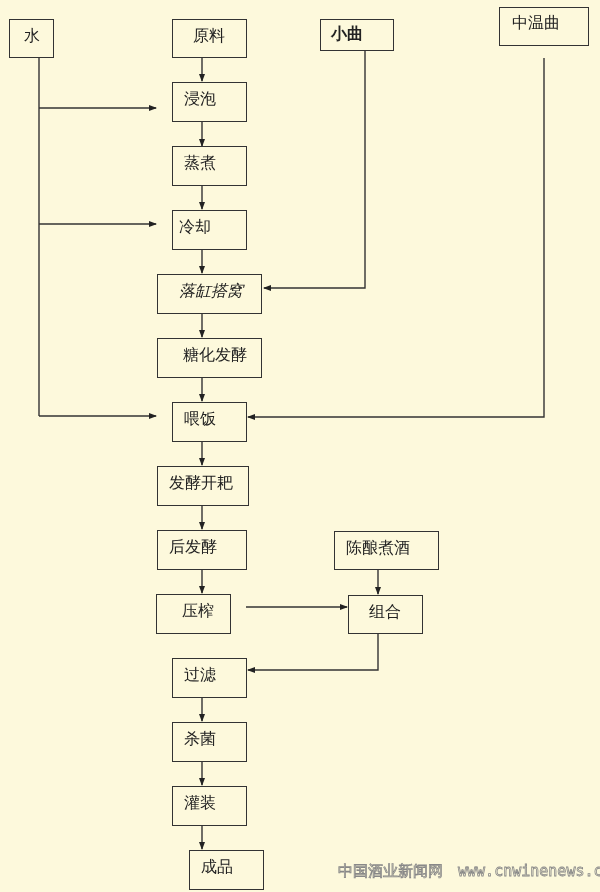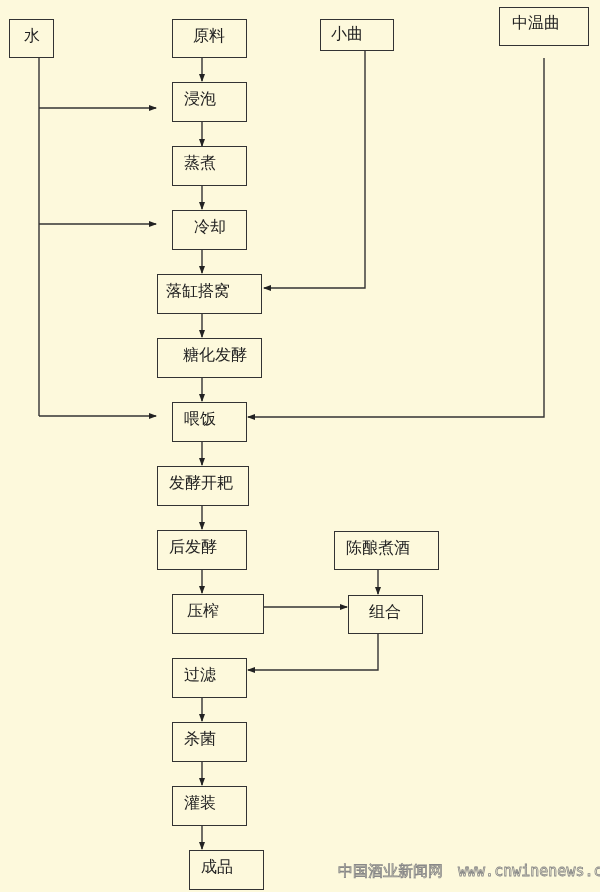--- a/index.html
+++ b/index.html
@@ -45,32 +45,32 @@
     <polyline points="544,58 544,417 248,417" marker-end="url(#ah)"></polyline>
 
     <line x1="246" y1="607" x2="347" y2="607" marker-end="url(#ah)"></line>
     <line x1="378" y1="569" x2="378" y2="594" marker-end="url(#ah)"></line>
     <polyline points="378,633 378,670 248,670" marker-end="url(#ah)"></polyline>
   </g>
 </svg>
 
 <div class="box" style="left:9px;top:19px;width:45px;height:39px;">水</div>
 <div class="box" style="left:172px;top:19px;width:75px;height:39px;padding-left:20px;">原料</div>
-<div class="box" style="left:320px;top:19px;width:74px;height:32px;padding-left:10px;padding-top:4px;">小曲</div>
+<div class="box" style="left:320px;top:19px;width:74px;height:32px;padding-left:10px;padding-top:4px;font-weight:bold;">小曲</div>
 <div class="box" style="left:499px;top:7px;width:90px;height:39px;padding-left:12px;padding-top:5px;">中温曲</div>
 
 <div class="box" style="left:172px;top:82px;width:75px;height:40px;padding-left:11px;">浸泡</div>
 <div class="box" style="left:172px;top:146px;width:75px;height:40px;padding-left:11px;">蒸煮</div>
-<div class="box" style="left:172px;top:210px;width:75px;height:40px;padding-left:21px;">冷却</div>
-<div class="box" style="left:157px;top:274px;width:105px;height:40px;padding-left:8px;">落缸搭窝</div>
+<div class="box" style="left:172px;top:210px;width:75px;height:40px;padding-left:6px;">冷却</div>
+<div class="box" style="left:157px;top:274px;width:105px;height:40px;padding-left:21px;font-style:italic;">落缸搭窝</div>
 <div class="box" style="left:157px;top:338px;width:105px;height:40px;padding-left:25px;">糖化发酵</div>
 <div class="box" style="left:172px;top:402px;width:75px;height:40px;padding-left:11px;">喂饭</div>
 <div class="box" style="left:157px;top:466px;width:92px;height:40px;padding-left:11px;">发酵开耙</div>
 <div class="box" style="left:157px;top:530px;width:90px;height:40px;padding-left:11px;">后发酵</div>
-<div class="box" style="left:172px;top:594px;width:92px;height:40px;padding-left:14px;">压榨</div>
+<div class="box" style="left:156px;top:594px;width:75px;height:40px;padding-left:25px;">压榨</div>
 <div class="box" style="left:334px;top:531px;width:105px;height:39px;padding-left:11px;">陈酿煮酒</div>
 <div class="box" style="left:348px;top:595px;width:75px;height:39px;padding-left:20px;">组合</div>
 <div class="box" style="left:172px;top:658px;width:75px;height:40px;padding-left:11px;">过滤</div>
 <div class="box" style="left:172px;top:722px;width:75px;height:40px;padding-left:11px;">杀菌</div>
 <div class="box" style="left:172px;top:786px;width:75px;height:40px;padding-left:11px;">灌装</div>
 <div class="box" style="left:172px;top:850px;width:75px;height:40px;padding-left:11px;margin-left:17px;">成品</div>
 
 <div class="wm">
   <span>中国酒业新闻网</span>
   <span style="margin-left:6px;">www.cnwinenews.com</span>

